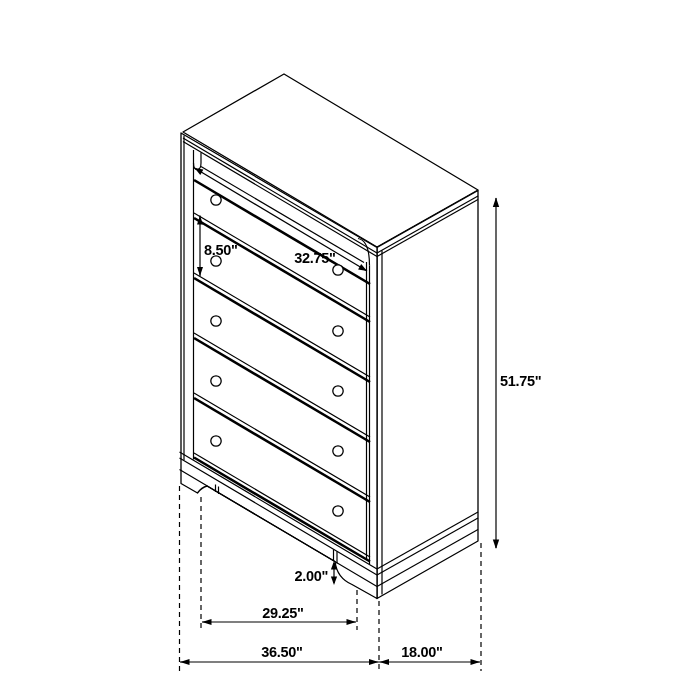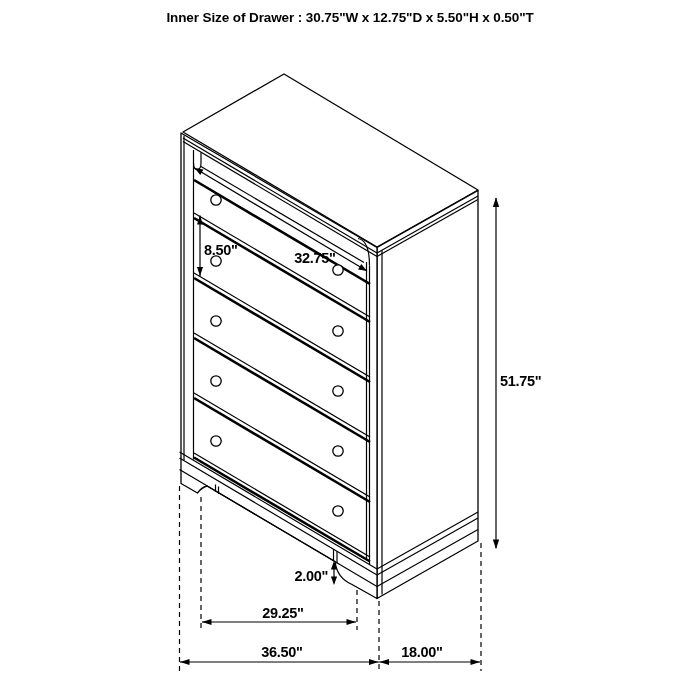--- a/index.html
+++ b/index.html
@@ -15,21 +15,20 @@
   .dim{stroke:#000;stroke-width:1.2;fill:none;}
   .dash{stroke:#000;stroke-width:1.2;fill:none;stroke-dasharray:5 4;}
   .head{fill:#000;stroke:none;}
   .dimtext{font-family:"Liberation Sans",sans-serif;font-size:14.5px;font-weight:bold;
            fill:#000;letter-spacing:-0.3px;}
 </style>
 </head>
 <body>
 
 <div class="page">
-  <div class="title">Inner Size of Drawer : 30.75"W x 12.75"D x 5.50"H x 0.50"T</div>
 
   <svg width="700" height="700" viewBox="0 0 700 700">
 
     <g>
 
       <polygon class="face" points="284,74 183,132 377,247 478,190"></polygon>
       <polygon class="face" points="377,247.5 478,190.5 478,541 377,598.5"></polygon>
       <path class="face" d="M181,133 L377,247.5 L377,598.5 L352,584.5 Q337,578 335,561.5 L207,486 Q201.5,487.5 197.5,493 L181,483.5 Z"></path>
 
       <g>

